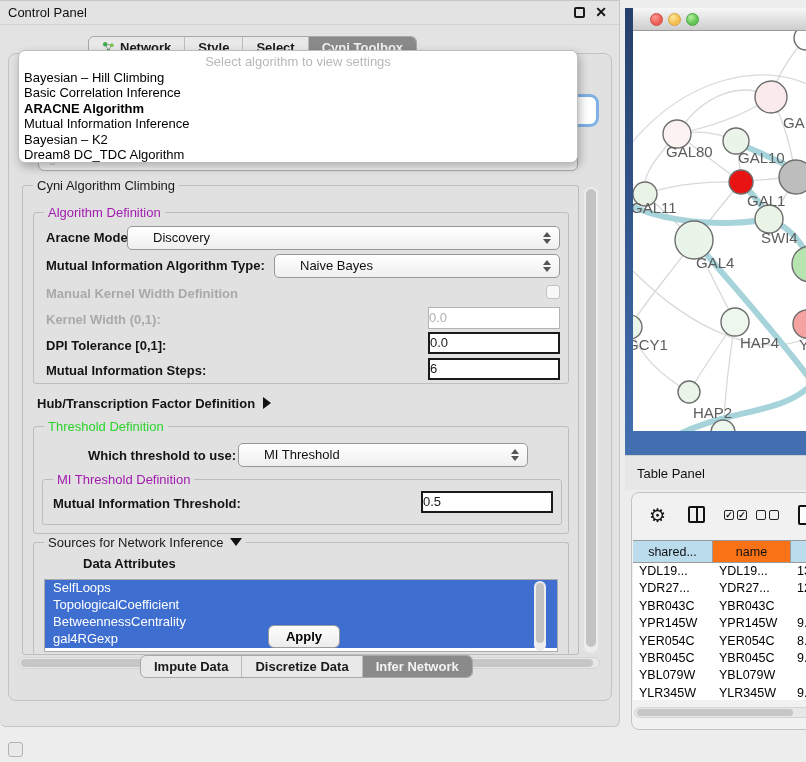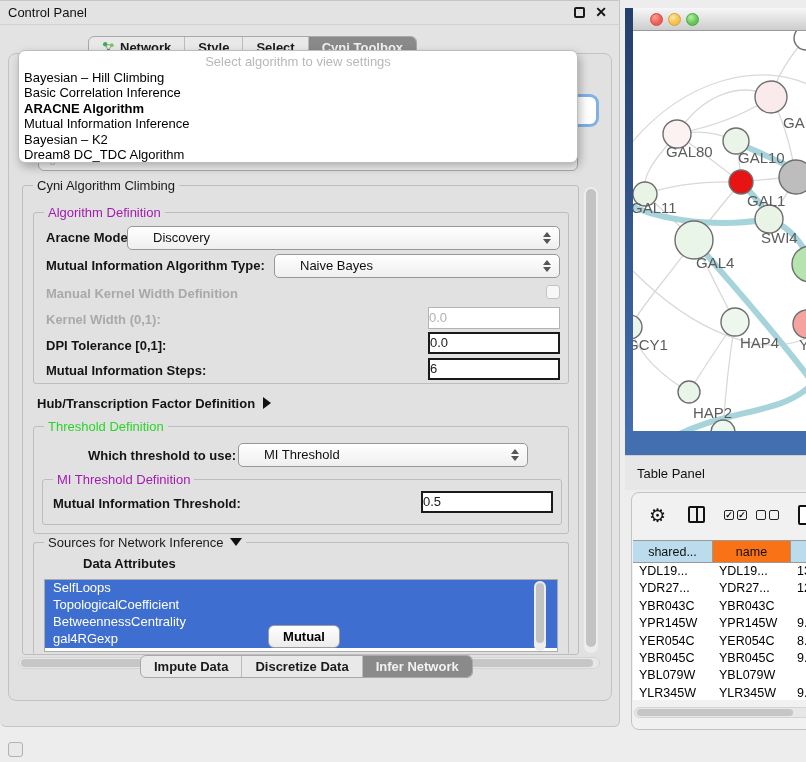--- a/index.html
+++ b/index.html
@@ -262,21 +262,21 @@
     </div>
 
     <div class="vscroll" style="left:584px; top:186px; width:14px; height:466px;">
       <div class="thumb" style="top:2px; height:458px;"></div>
     </div>
 
     <div class="hscroll" style="left:18px; top:656px; width:582px; height:12px;">
       <div class="thumb" style="left:2px; width:572px;"></div>
     </div>
 
-    <button class="apply-btn">Mutual</button>
+    <button class="apply-btn">Apply</button>
 
     <div class="tabbar bottom">
       <span class="tab">
           <span>Impute Data</span>
         </span>
       <span class="tab">
           <span>Discretize Data</span>
         </span>
       <span class="tab active">
           <span>Infer Network</span>

